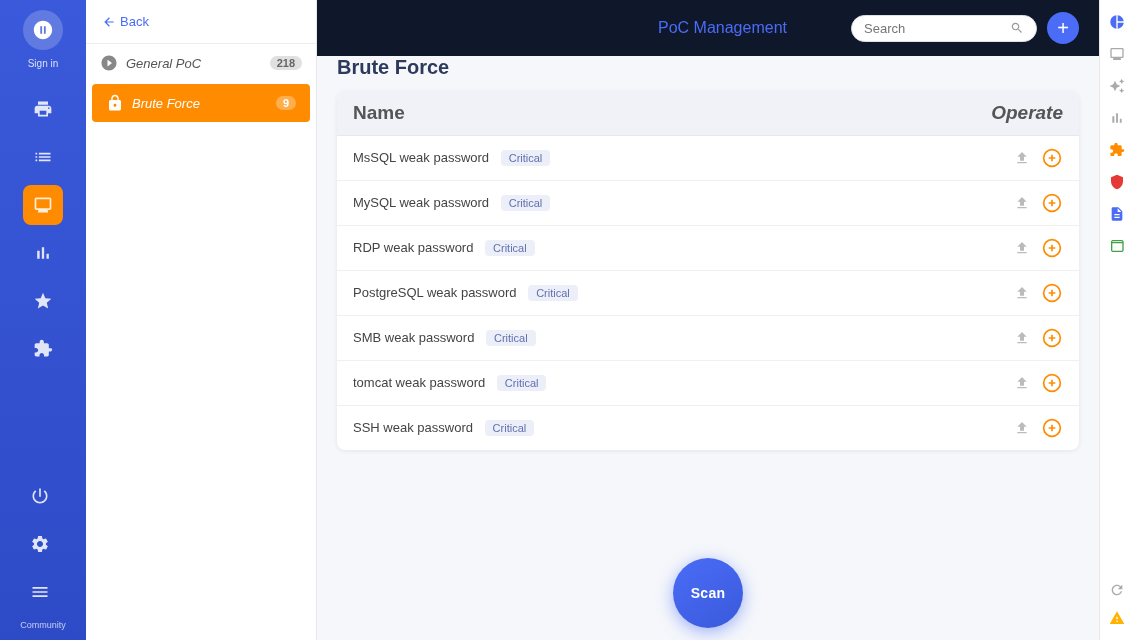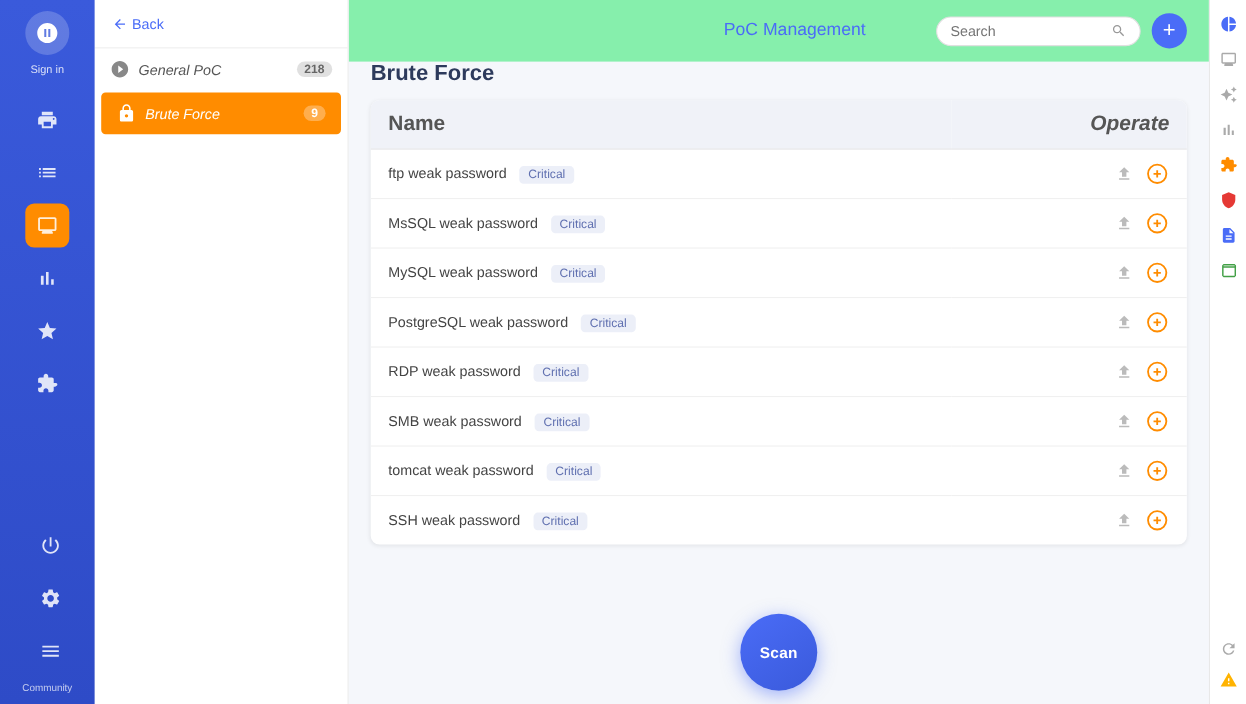--- a/index.html
+++ b/index.html
@@ -33,21 +33,21 @@
       display: flex; align-items: center; justify-content: center;
       margin: 4px 0;
       cursor: pointer;
       color: rgba(255,255,255,0.8);
       position: relative;
     }
     .sidebar-icon.active { background: #ff8c00; }
     .sidebar-icon svg { width: 20px; height: 20px; fill: rgba(255,255,255,0.85); }
     .sidebar-bottom {
       margin-top: auto;
-      display: flex; flex-direction: column; align-items: flex-end;
+      display: flex; flex-direction: column; align-items: flex-start;
     }
     .sidebar-community {
       color: rgba(255,255,255,0.7); font-size: 9px; text-align: center; margin-top: 4px;
     }
 
     
     .nav-panel {
       width: 231px;
       background: #fff;
       display: flex;
@@ -100,21 +100,21 @@
       flex: 1;
       background: #f5f7fb;
       display: flex;
       flex-direction: column;
       overflow: hidden;
       position: relative;
     }
     .main-header {
       display: flex; align-items: center; justify-content: space-between;
       padding: 12px 20px;
-      background: #86efac;
+      background: #0f172a;
     }
     .header-center {
       font-size: 16px; font-weight: 500; color: #4a6cf7; flex: 1; text-align: center;
     }
     .header-right { display: flex; align-items: center; gap: 10px; }
     .search-box {
       display: flex; align-items: center;
       background: white; border: 1px solid #e0e0e0; border-radius: 20px;
       padding: 5px 12px; gap: 6px;
     }
@@ -298,42 +298,20 @@
   <div class="table-area">
     <div class="page-heading">Brute Force</div>
     <table class="poc-table">
       <thead>
         <tr>
           <th>Name</th>
           <th>Operate</th>
         </tr>
       </thead>
       <tbody id="table-body">
-      <tr>
-      <td>
-        <span>ftp weak password</span>
-        <span class="badge-critical">Critical</span>
-      </td>
-      <td>
-        <div class="operate-cell">
-          <button class="op-btn" title="Upload">
-            <svg width="16" height="16" viewBox="0 0 24 24" fill="#bbb">
-                    <path d="M9 16h6v-6h4l-7-7-7 7h4zm-4 2h14v2H5z"></path>
-                  </svg>
-          </button>
-          <button class="op-btn plus" title="Add">
-            <svg width="20" height="20" viewBox="0 0 24 24" fill="none" stroke="#ff8c00" stroke-width="2">
-                    <circle cx="12" cy="12" r="10"></circle>
-                    <line x1="12" y1="8" x2="12" y2="16"></line>
-                    <line x1="8" y1="12" x2="16" y2="12"></line>
-                  </svg>
-          </button>
-        </div>
-      </td>
-    </tr>
           <tr>
       <td>
         <span>MsSQL weak password</span>
         <span class="badge-critical">Critical</span>
       </td>
       <td>
         <div class="operate-cell">
           <button class="op-btn" title="Upload">
             <svg width="16" height="16" viewBox="0 0 24 24" fill="#bbb">
                     <path d="M9 16h6v-6h4l-7-7-7 7h4zm-4 2h14v2H5z"></path>
@@ -366,43 +344,43 @@
                     <circle cx="12" cy="12" r="10"></circle>
                     <line x1="12" y1="8" x2="12" y2="16"></line>
                     <line x1="8" y1="12" x2="16" y2="12"></line>
                   </svg>
           </button>
         </div>
       </td>
     </tr>
           <tr>
       <td>
+        <span>RDP weak password</span>
+        <span class="badge-critical">Critical</span>
+      </td>
+      <td>
+        <div class="operate-cell">
+          <button class="op-btn" title="Upload">
+            <svg width="16" height="16" viewBox="0 0 24 24" fill="#bbb">
+                    <path d="M9 16h6v-6h4l-7-7-7 7h4zm-4 2h14v2H5z"></path>
+                  </svg>
+          </button>
+          <button class="op-btn plus" title="Add">
+            <svg width="20" height="20" viewBox="0 0 24 24" fill="none" stroke="#ff8c00" stroke-width="2">
+                    <circle cx="12" cy="12" r="10"></circle>
+                    <line x1="12" y1="8" x2="12" y2="16"></line>
+                    <line x1="8" y1="12" x2="16" y2="12"></line>
+                  </svg>
+          </button>
+        </div>
+      </td>
+    </tr>
+          <tr>
+      <td>
         <span>PostgreSQL weak password</span>
-        <span class="badge-critical">Critical</span>
-      </td>
-      <td>
-        <div class="operate-cell">
-          <button class="op-btn" title="Upload">
-            <svg width="16" height="16" viewBox="0 0 24 24" fill="#bbb">
-                    <path d="M9 16h6v-6h4l-7-7-7 7h4zm-4 2h14v2H5z"></path>
-                  </svg>
-          </button>
-          <button class="op-btn plus" title="Add">
-            <svg width="20" height="20" viewBox="0 0 24 24" fill="none" stroke="#ff8c00" stroke-width="2">
-                    <circle cx="12" cy="12" r="10"></circle>
-                    <line x1="12" y1="8" x2="12" y2="16"></line>
-                    <line x1="8" y1="12" x2="16" y2="12"></line>
-                  </svg>
-          </button>
-        </div>
-      </td>
-    </tr>
-          <tr>
-      <td>
-        <span>RDP weak password</span>
         <span class="badge-critical">Critical</span>
       </td>
       <td>
         <div class="operate-cell">
           <button class="op-btn" title="Upload">
             <svg width="16" height="16" viewBox="0 0 24 24" fill="#bbb">
                     <path d="M9 16h6v-6h4l-7-7-7 7h4zm-4 2h14v2H5z"></path>
                   </svg>
           </button>
           <button class="op-btn plus" title="Add">

